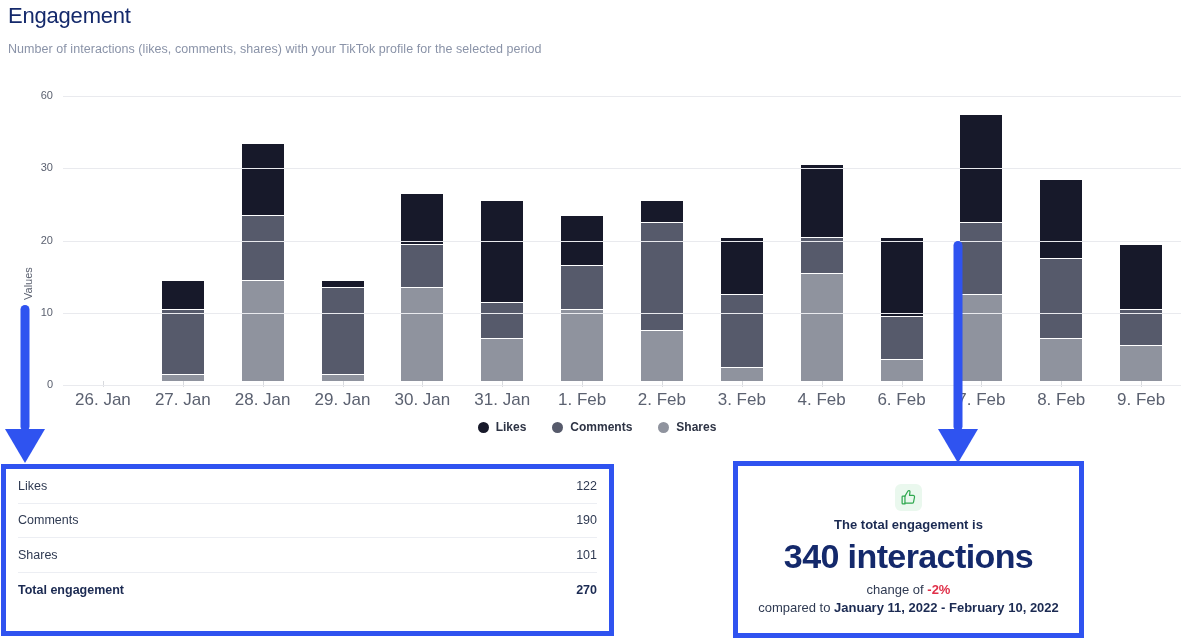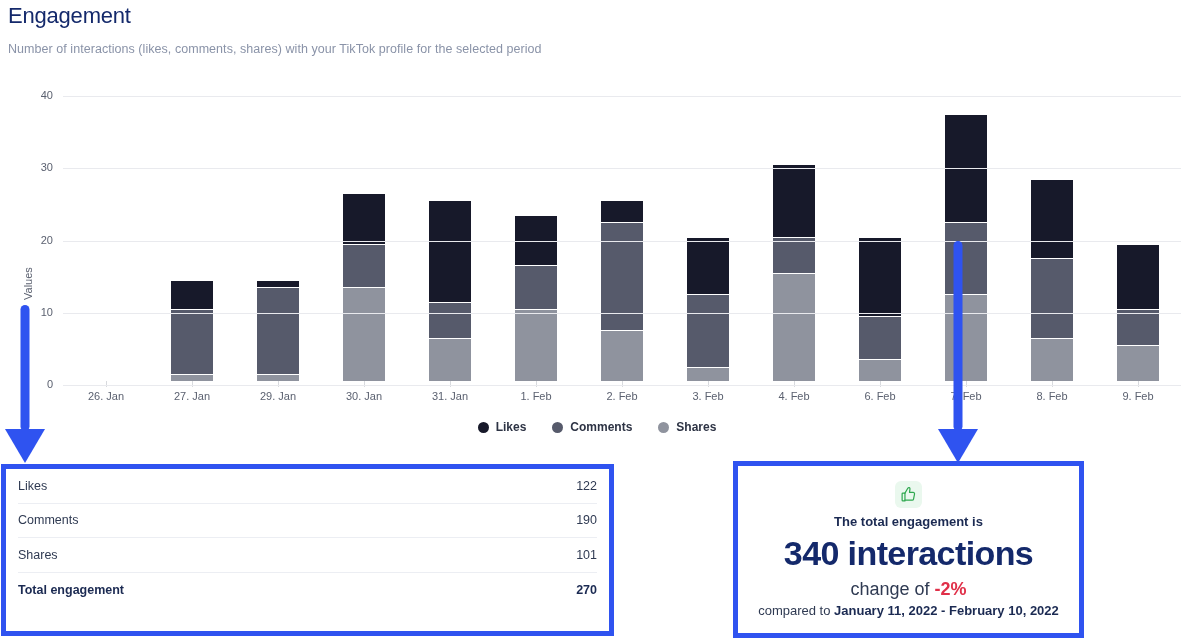--- a/index.html
+++ b/index.html
@@ -54,21 +54,21 @@
     align-items: center; position: relative;
   }
   .bar-stack { width: 42px; display: flex; flex-direction: column; justify-content: flex-end; }
   .seg { width: 100%; border-top: 1.2px solid #ffffff; }
   .seg-likes { background: #17192a; }
   .seg-comments { background: #565a6b; }
   .seg-shares { background: #8f939e; }
   .xtick {
     position: absolute; top: 298px; left: 50%;
     transform: translateX(-50%);
-    font-size: 11px; color: #5b6170; white-space: nowrap;
+    font-size: 17px; color: #5b6170; white-space: nowrap;
   }
   .tickmark {
     position: absolute; top: 289px; left: 50%;
     width: 1px; height: 6px; background: #d8dade;
   }
 
   
   .legend {
     position: absolute; left: 0; top: 420px; width: 1194px;
     display: flex; justify-content: center; align-items: center; gap: 26px;
@@ -119,21 +119,21 @@
   .thumb-badge {
     width: 27px; height: 27px; border-radius: 6px; background: #eaf8ee;
     display: flex; align-items: center; justify-content: center;
     margin-bottom: 6px;
   }
   .summary-lead { font-size: 13px; font-weight: 700; color: #1b2a52; }
   .summary-big {
     font-size: 34px; font-weight: 700; color: #14296b;
     letter-spacing: -0.6px; line-height: 44px; margin-top: 2px;
   }
-  .summary-change { font-size: 18px; color: #2f3a52; margin-top: 4px; }
+  .summary-change { font-size: 13px; color: #2f3a52; margin-top: 4px; }
   .summary-change .pct { color: #e03049; font-weight: 700; }
   .summary-compare { font-size: 13px; color: #2f3a52; margin-top: 3px; }
   .summary-compare b { color: #1b2a52; font-weight: 700; }
 </style>
 </head>
 <body>
 
 <div class="page">
 
   <div class="header">
@@ -151,20 +151,29 @@
             <div class="xtick">26. Jan</div>
           </div>
           <div class="bar-col">
             <div class="bar-stack">
               <div class="seg seg-likes" style="height: 28.9px; background: rgb(23, 25, 42);"></div>
               <div class="seg seg-comments" style="height: 65.025px; background: rgb(86, 90, 107);"></div>
               <div class="seg seg-shares" style="height: 7.225px; background: rgb(143, 147, 158);"></div>
             </div>
             <div class="tickmark"></div>
             <div class="xtick">27. Jan</div>
+          </div>
+          <div class="bar-col">
+            <div class="bar-stack">
+              <div class="seg seg-likes" style="height: 72.25px; background: rgb(23, 25, 42);"></div>
+              <div class="seg seg-comments" style="height: 65.025px; background: rgb(86, 90, 107);"></div>
+              <div class="seg seg-shares" style="height: 101.15px; background: rgb(143, 147, 158);"></div>
+            </div>
+            <div class="tickmark"></div>
+            <div class="xtick">28. Jan</div>
           </div>
           <div class="bar-col">
             <div class="bar-stack">
               <div class="seg seg-likes" style="height: 7.225px; background: rgb(23, 25, 42);"></div>
               <div class="seg seg-comments" style="height: 86.7px; background: rgb(86, 90, 107);"></div>
               <div class="seg seg-shares" style="height: 7.225px; background: rgb(143, 147, 158);"></div>
             </div>
             <div class="tickmark"></div>
             <div class="xtick">29. Jan</div>
           </div>
@@ -261,21 +270,21 @@
         </div>
     <div class="gridline" style="top: 289px;"></div>
         <div class="ytick" style="top: 289px;">0</div>
         <div class="gridline" style="top: 216.75px;"></div>
         <div class="ytick" style="top: 216.75px;">10</div>
         <div class="gridline" style="top: 144.5px;"></div>
         <div class="ytick" style="top: 144.5px;">20</div>
         <div class="gridline" style="top: 72.25px;"></div>
         <div class="ytick" style="top: 72.25px;">30</div>
         <div class="gridline" style="top: 0px;"></div>
-        <div class="ytick" style="top: 0px;">40</div>
+        <div class="ytick" style="top: 0px;">60</div>
       </div>
   </div>
 
   <div class="legend" id="legend">
       <div class="legend-item">
         <span class="legend-dot" style="background: rgb(23, 25, 42);"></span>
         <span class="legend-label">Likes</span>
       </div>
       <div class="legend-item">
         <span class="legend-dot" style="background: rgb(86, 90, 107);"></span>

